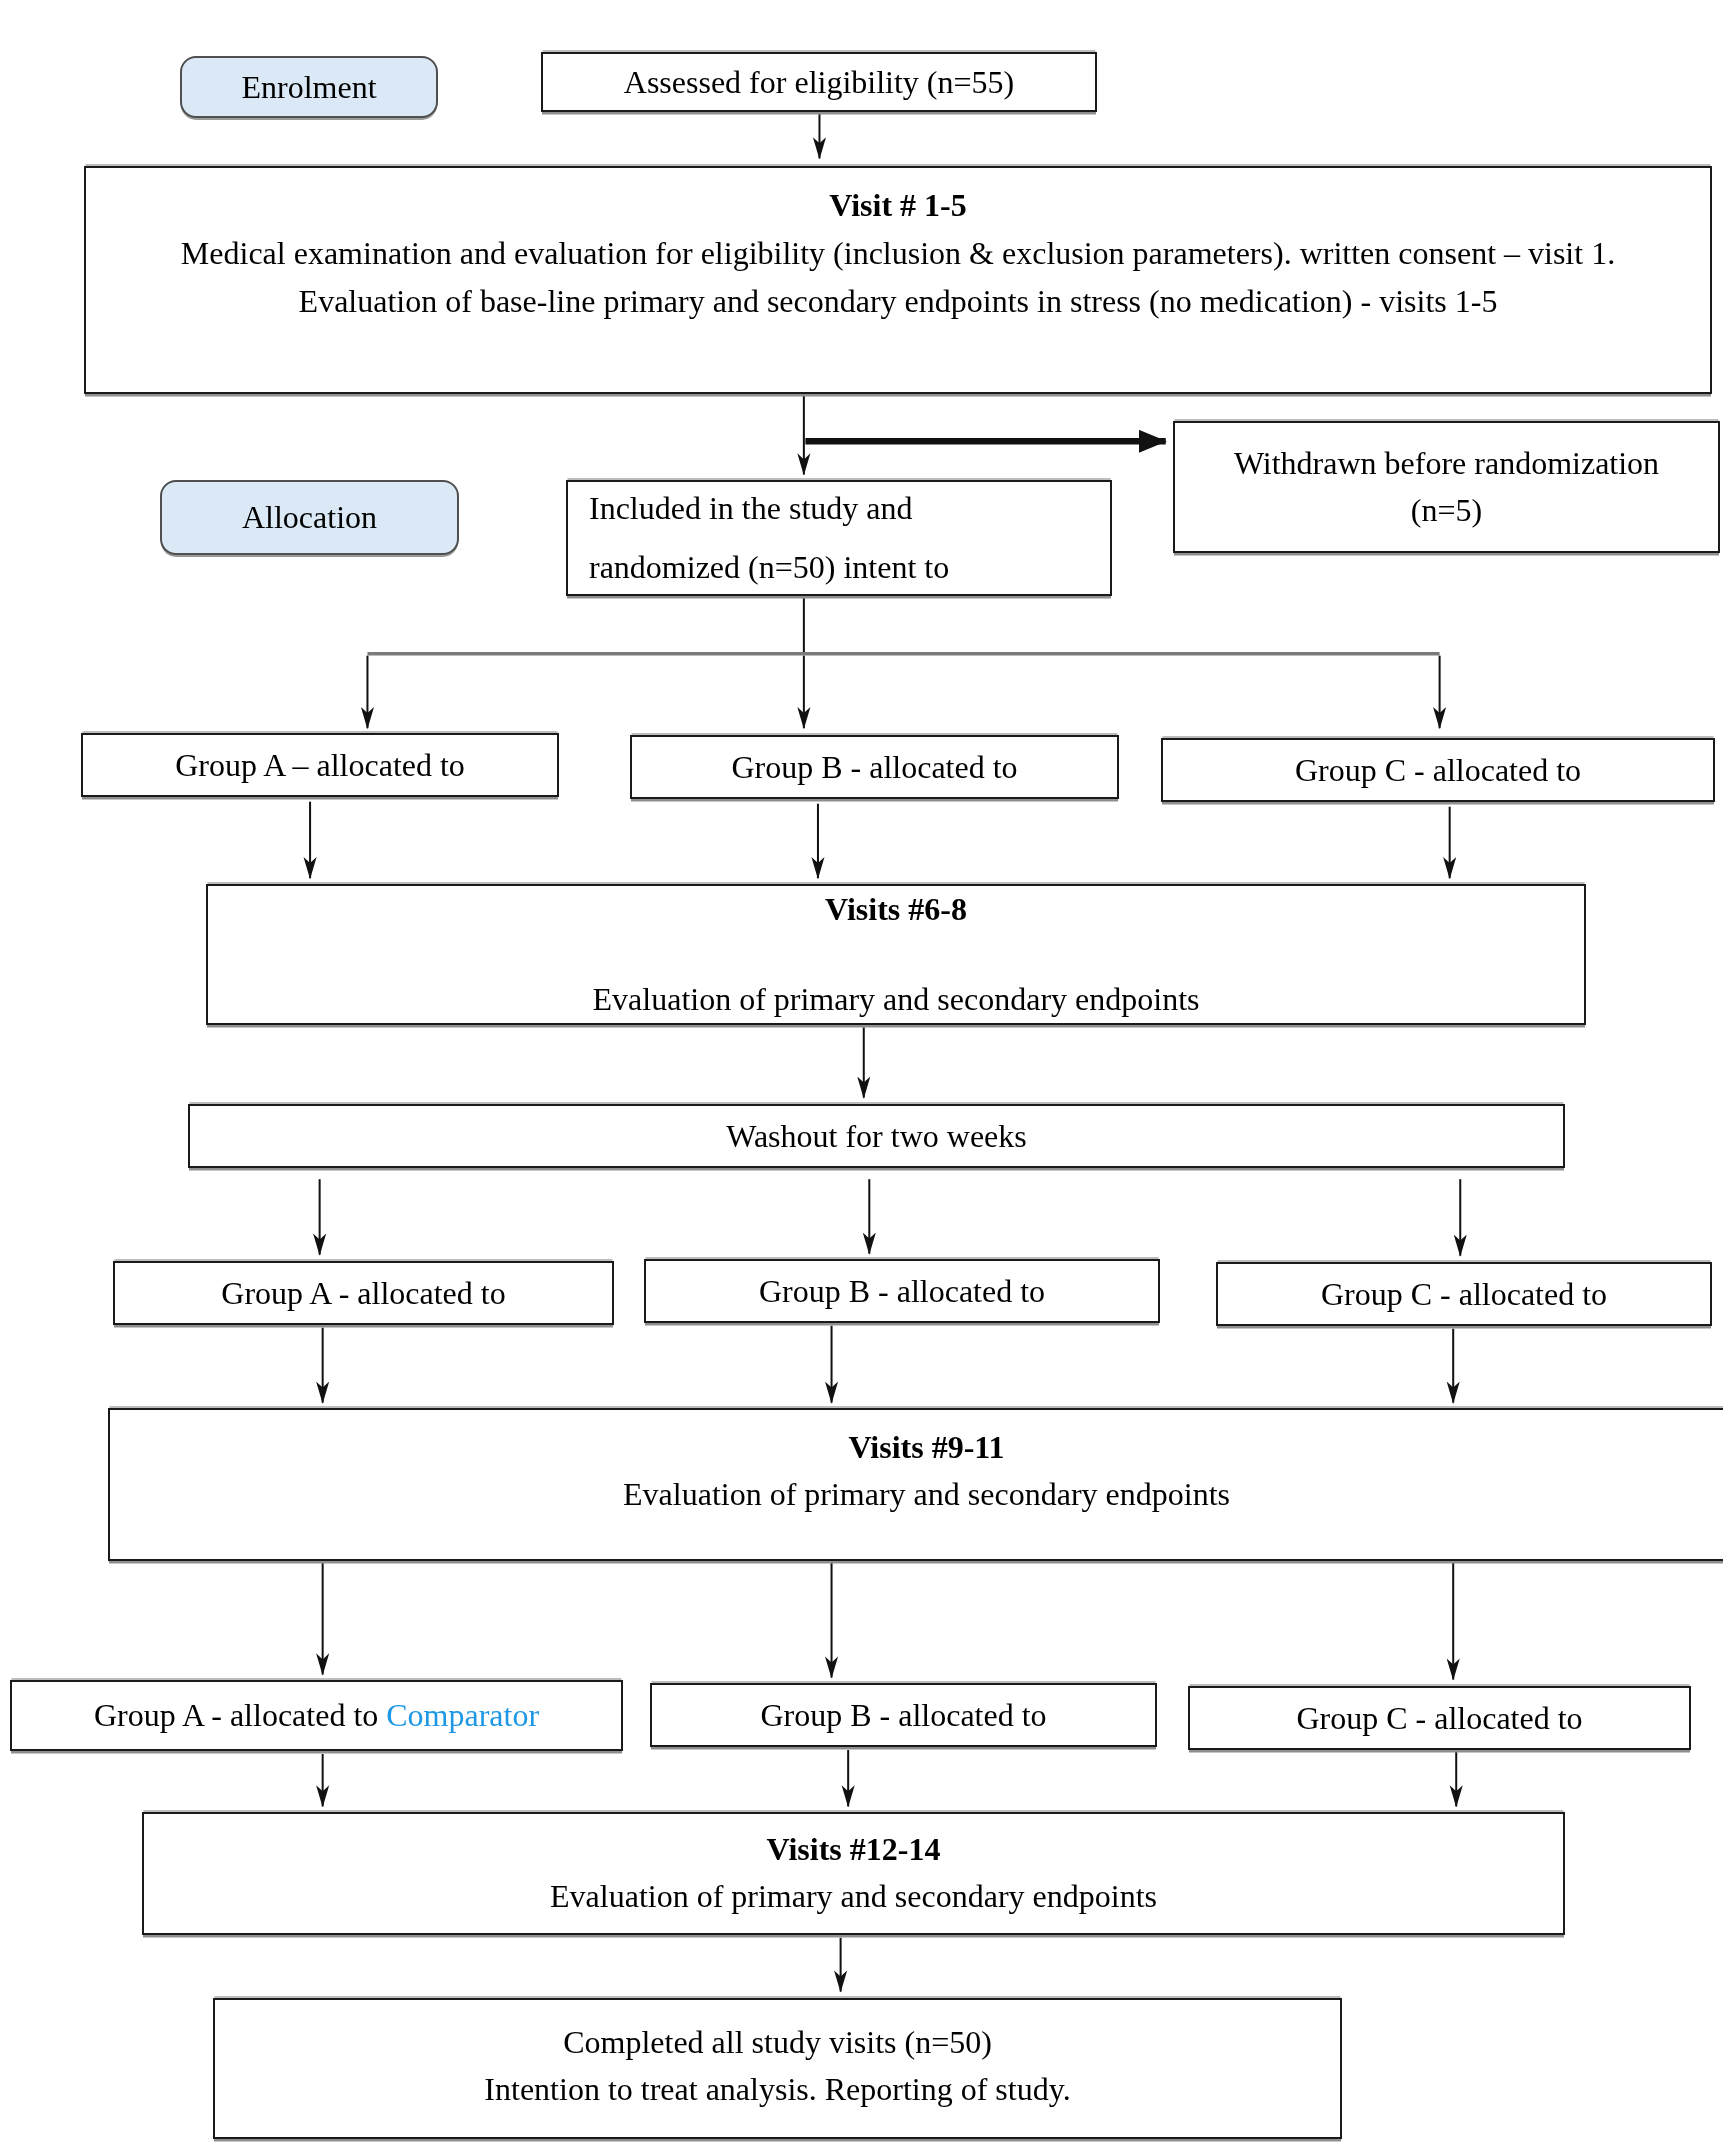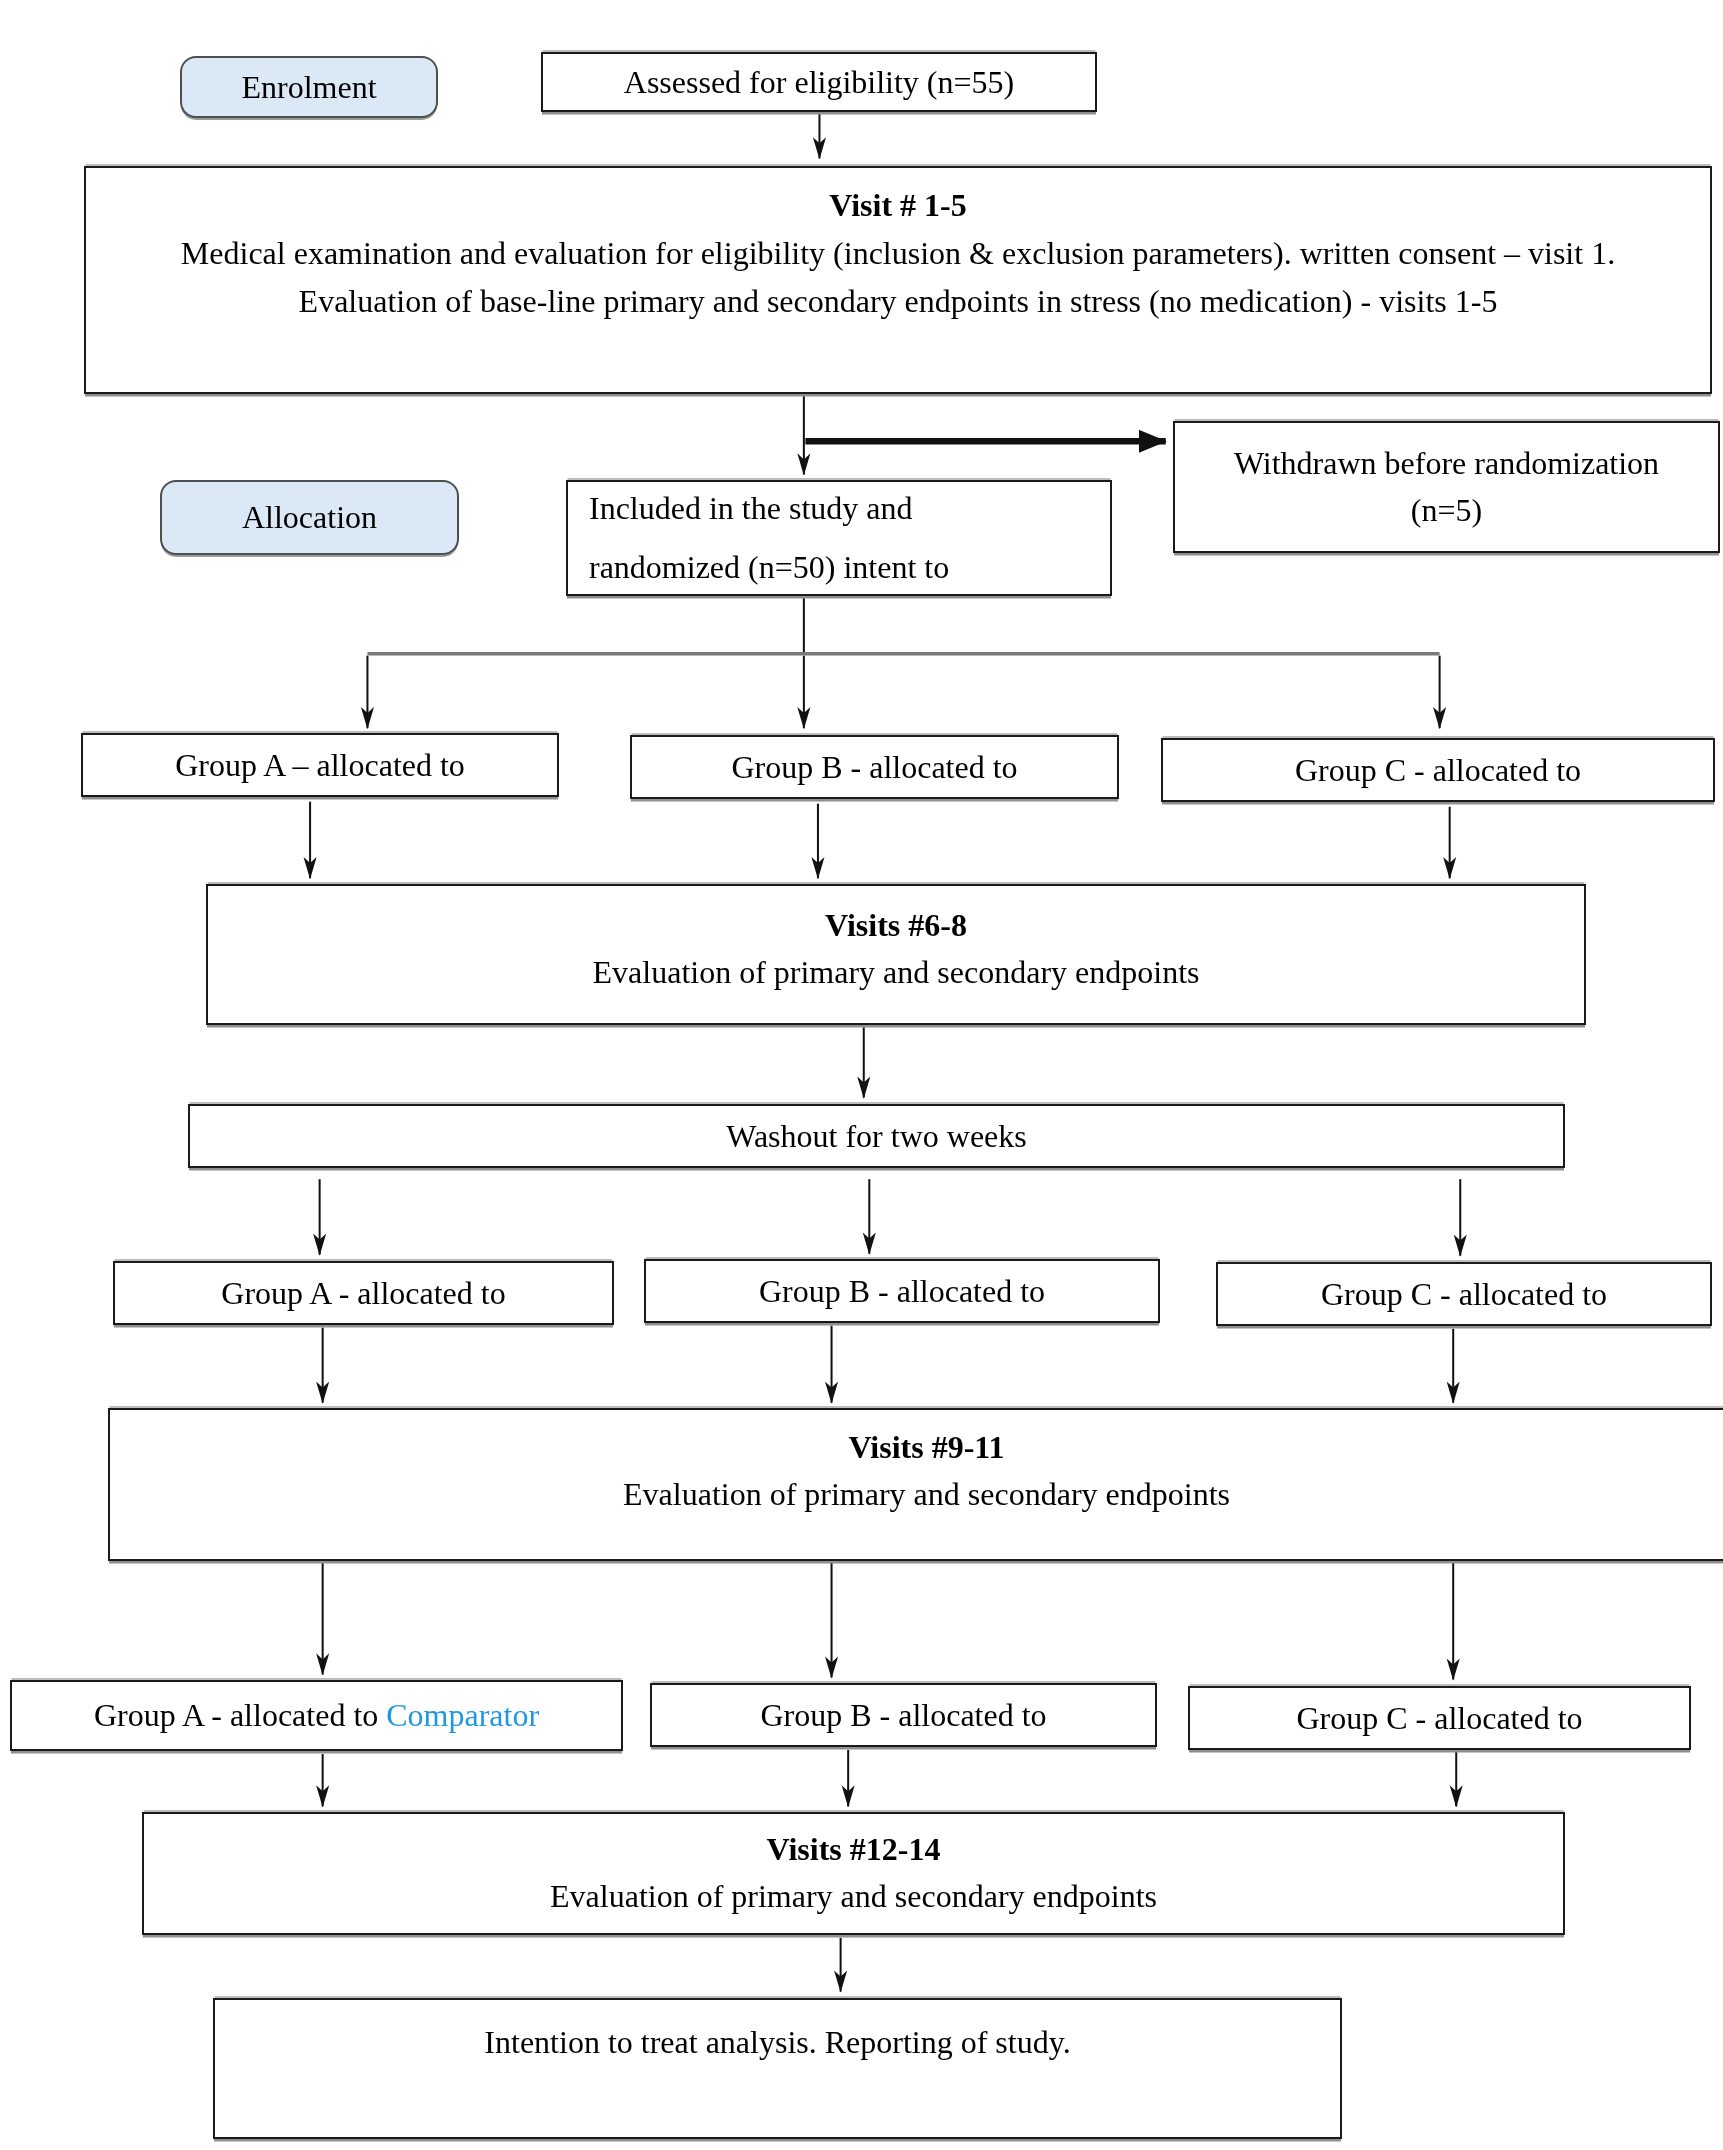--- a/index.html
+++ b/index.html
@@ -128,21 +128,21 @@
   <div class="box" style="left:81px; top:733px; width:478px; height:64px;">
     <div>Group A – allocated to</div>
   </div>
   <div class="box" style="left:630px; top:735px; width:489px; height:64px;">
     <div>Group B - allocated to</div>
   </div>
   <div class="box" style="left:1161px; top:738px; width:554px; height:64px;">
     <div>Group C - allocated to</div>
   </div>
 
-  <div class="box" style="left:206px; top:884px; width:1380px; height:141px; justify-content:flex-start; padding-top:16px;">
+  <div class="box" style="left:206px; top:884px; width:1380px; height:141px; justify-content:space-between; ">
     <div class="title">Visits #6-8</div>
     <div>Evaluation of primary and secondary endpoints</div>
   </div>
 
   <div class="box" style="left:188px; top:1104px; width:1377px; height:64px;">
     <div>Washout for two weeks</div>
   </div>
 
   <div class="box" style="left:113px; top:1261px; width:501px; height:64px;">
     <div>Group A - allocated to</div>
@@ -170,17 +170,18 @@
   <div class="box" style="left:1188px; top:1686px; width:503px; height:64px;">
     <div>Group C - allocated to</div>
   </div>
 
   <div class="box" style="left:142px; top:1812px; width:1423px; height:123px; justify-content:flex-start; padding-top:12px;">
     <div class="title">Visits #12-14</div>
     <div>Evaluation of primary and secondary endpoints</div>
   </div>
 
   <div class="box" style="left:213px; top:1998px; width:1129px; height:141px; justify-content:flex-start; padding-top:19px;">
+    <div>Completed all study visits (n=50)</div>
     <div>Intention to treat analysis. Reporting of study.</div>
   </div>
 
 </div>
 
 
 </body></html>

